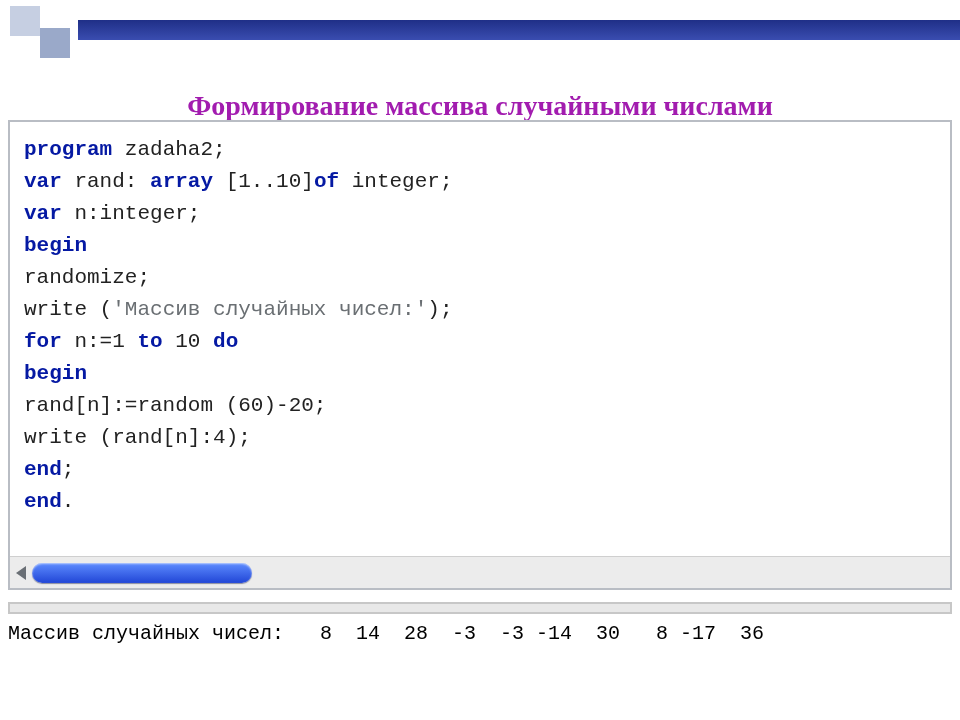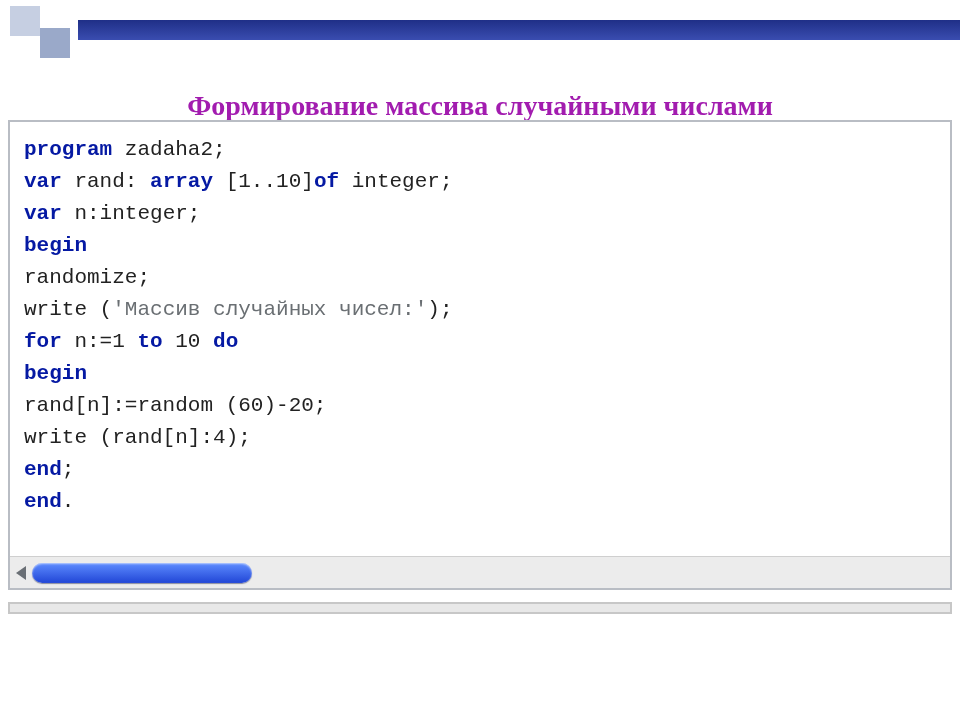--- a/index.html
+++ b/index.html
@@ -129,14 +129,15 @@
 <span class="kw">end</span><span>.</span></div>
 
     <div class="hscroll">
       <div class="arrow"></div>
       <div class="track"></div>
     </div>
   </div>
 
   <div class="divider"></div>
 
+  <div class="console">Массив случайных чисел:   8  14  28  -3  -3 -14  30   8 -17  36</div>
 
 </div>
 
 </body></html>

